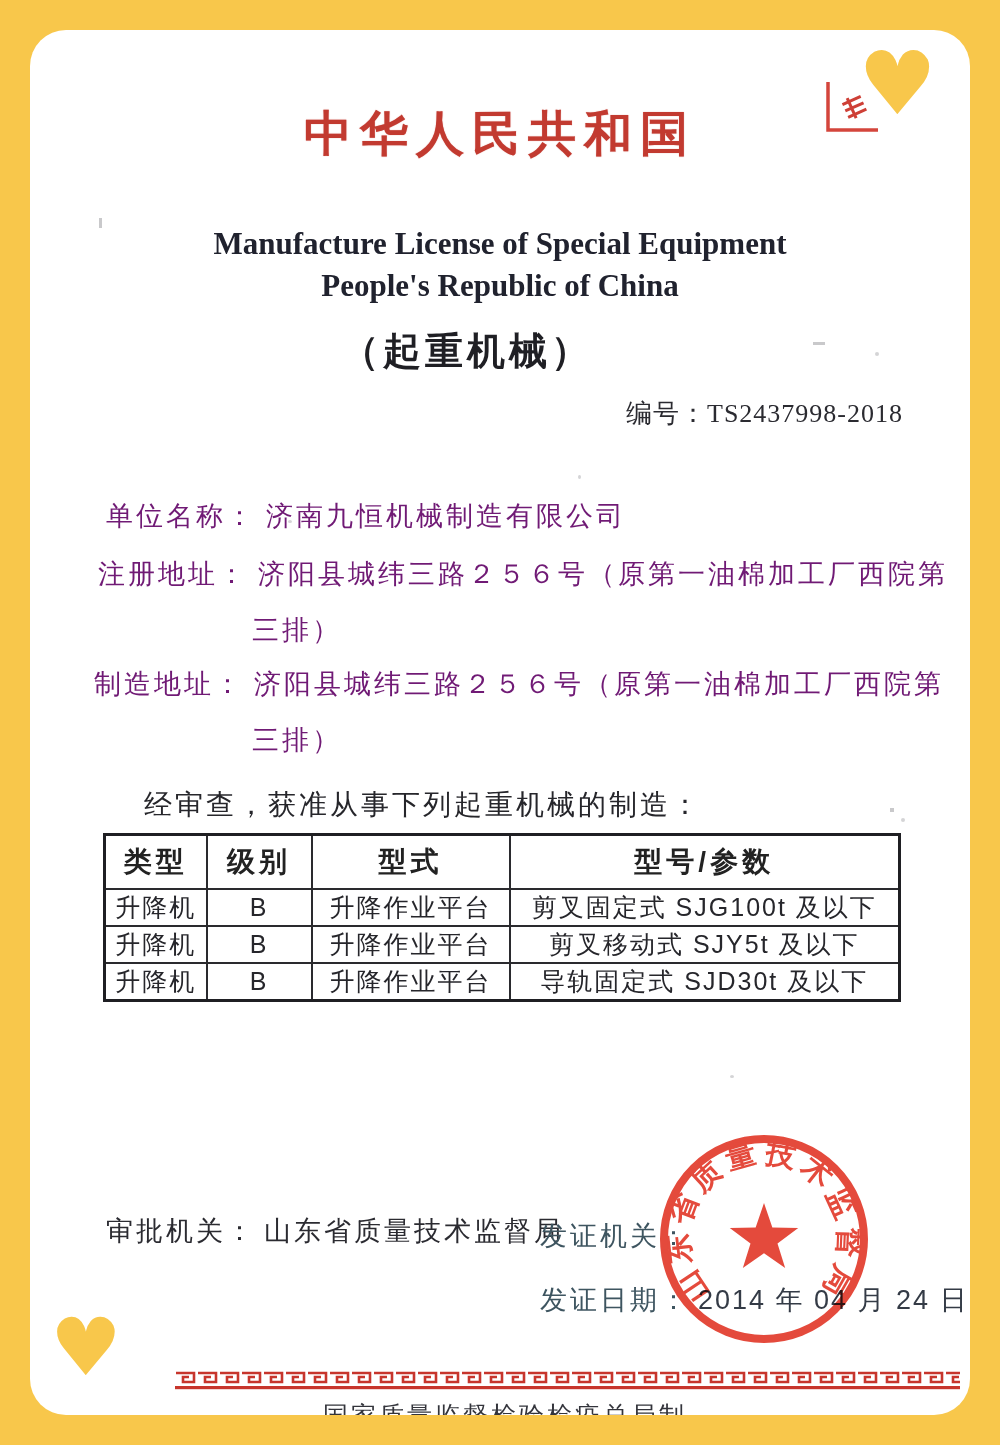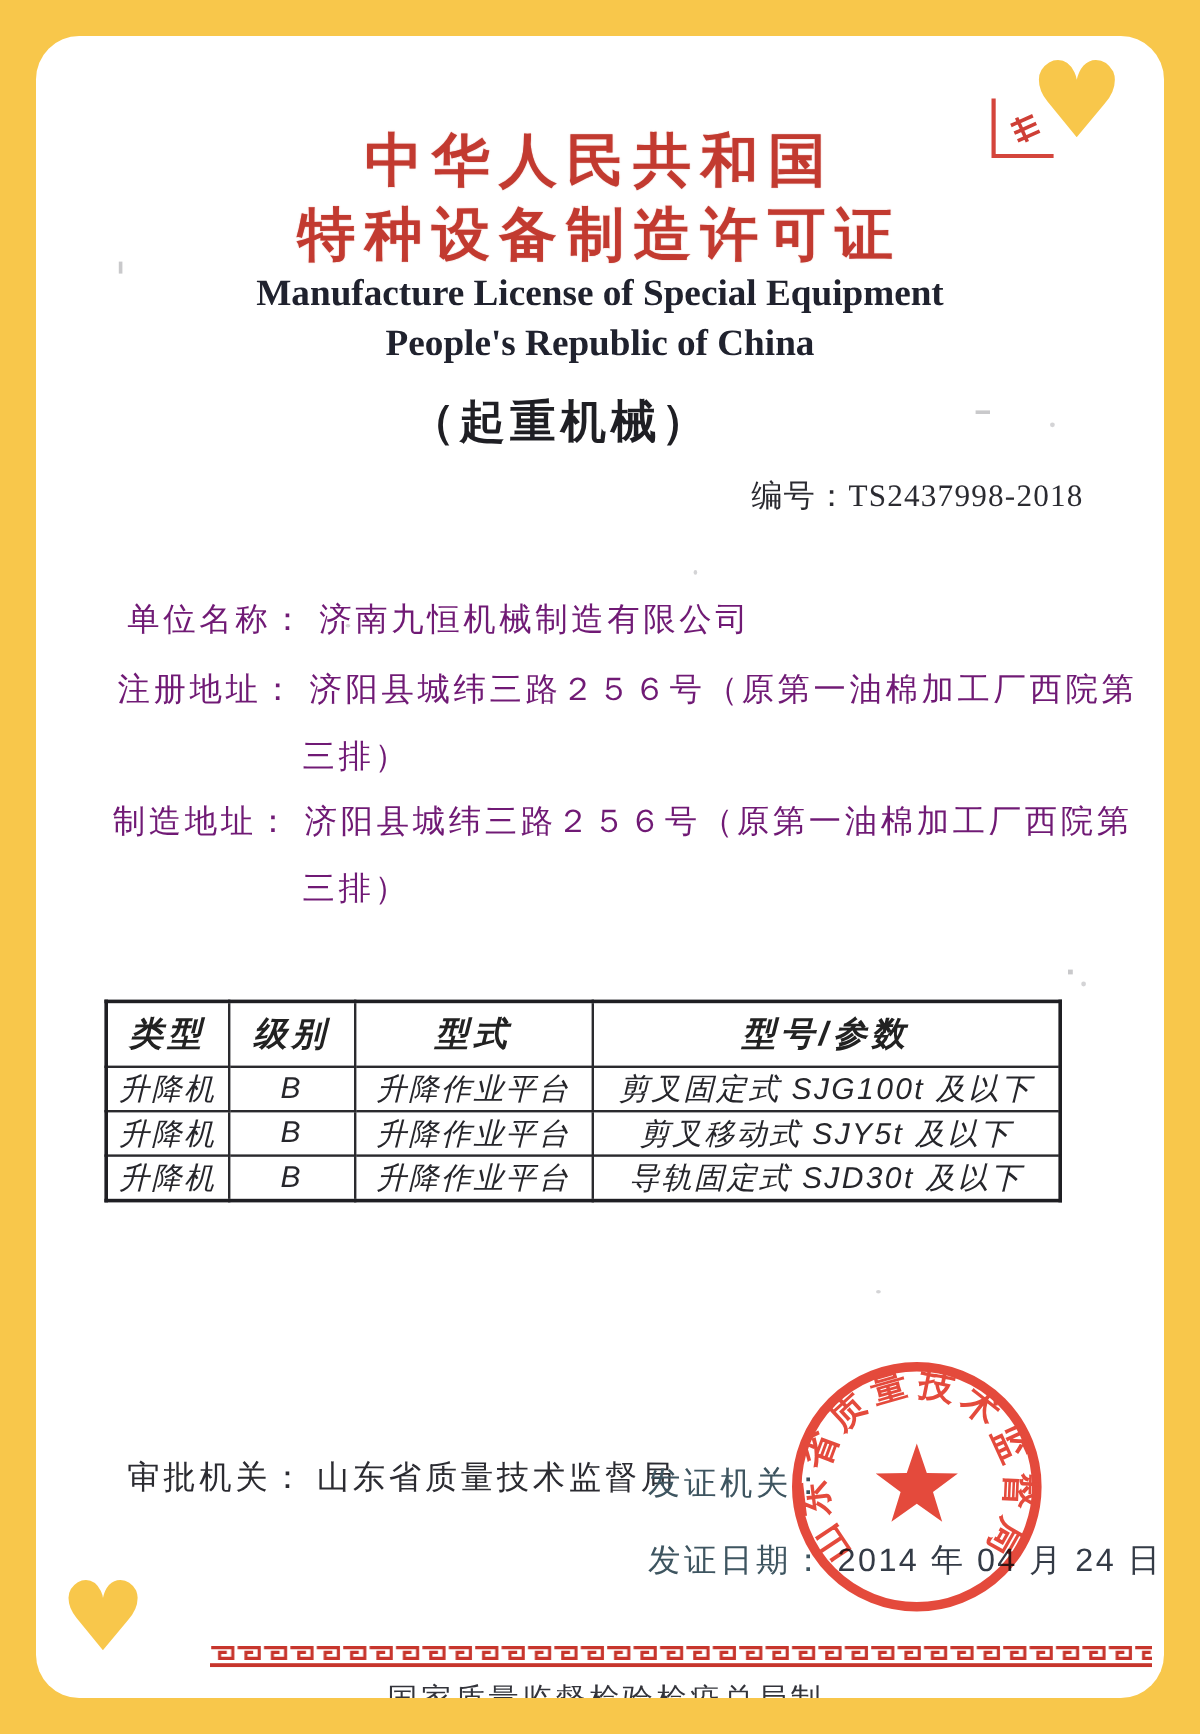--- a/index.html
+++ b/index.html
@@ -114,21 +114,20 @@
   .dash{position:absolute;background:rgba(60,60,70,.28);}
 </style>
 </head>
 <body>
 
 <div class="canvas">
 
   <div class="card">
 
     <div class="abs ctr title-cn" style="top:72px;">中华人民共和国</div>
-    <div class="abs ctr title-cn" style="top:134px;">特种设备制造许可证</div>
     <div class="abs ctr title-en" style="top:196px;">Manufacture License of Special Equipment</div>
     <div class="abs ctr title-en" style="top:238px;">People's Republic of China</div>
 
     <div class="abs ctr category" style="top:296px; margin-left:-66px;">（起重机械）</div>
 
     <div class="abs serial" style="left:596px; top:366px;">
       <span>编号：</span><span>TS2437998-2018</span>
     </div>
 
     <div class="abs field" style="left:76px; top:468px;">
@@ -138,22 +137,23 @@
     <div class="abs field" style="left:68px; top:526px;">
       <span class="lbl">注册地址：</span><span>济阳县城纬三路２５６号（原第一油棉加工厂西院第</span>
     </div>
     <div class="abs field" style="left:222px; top:582px;">三排）</div>
 
     <div class="abs field" style="left:64px; top:636px;">
       <span class="lbl">制造地址：</span><span>济阳县城纬三路２５６号（原第一油棉加工厂西院第</span>
     </div>
     <div class="abs field" style="left:222px; top:692px;">三排）</div>
 
-
-    <table class="lic abs" style="left:57px; top:803px;font-style:italic;">
+    <div class="abs note" style="left:114px; top:756px;">经审查，获准从事下列起重机械的制造：</div>
+
+    <table class="lic abs" style="left:73px; top:803px;">
       <colgroup>
         <col style="width:102px">
           <col style="width:105px">
           <col style="width:198px">
           <col style="width:390px">
       </colgroup>
       <thead>
         <tr>
           <th>类型</th>
           <th>级别</th>

